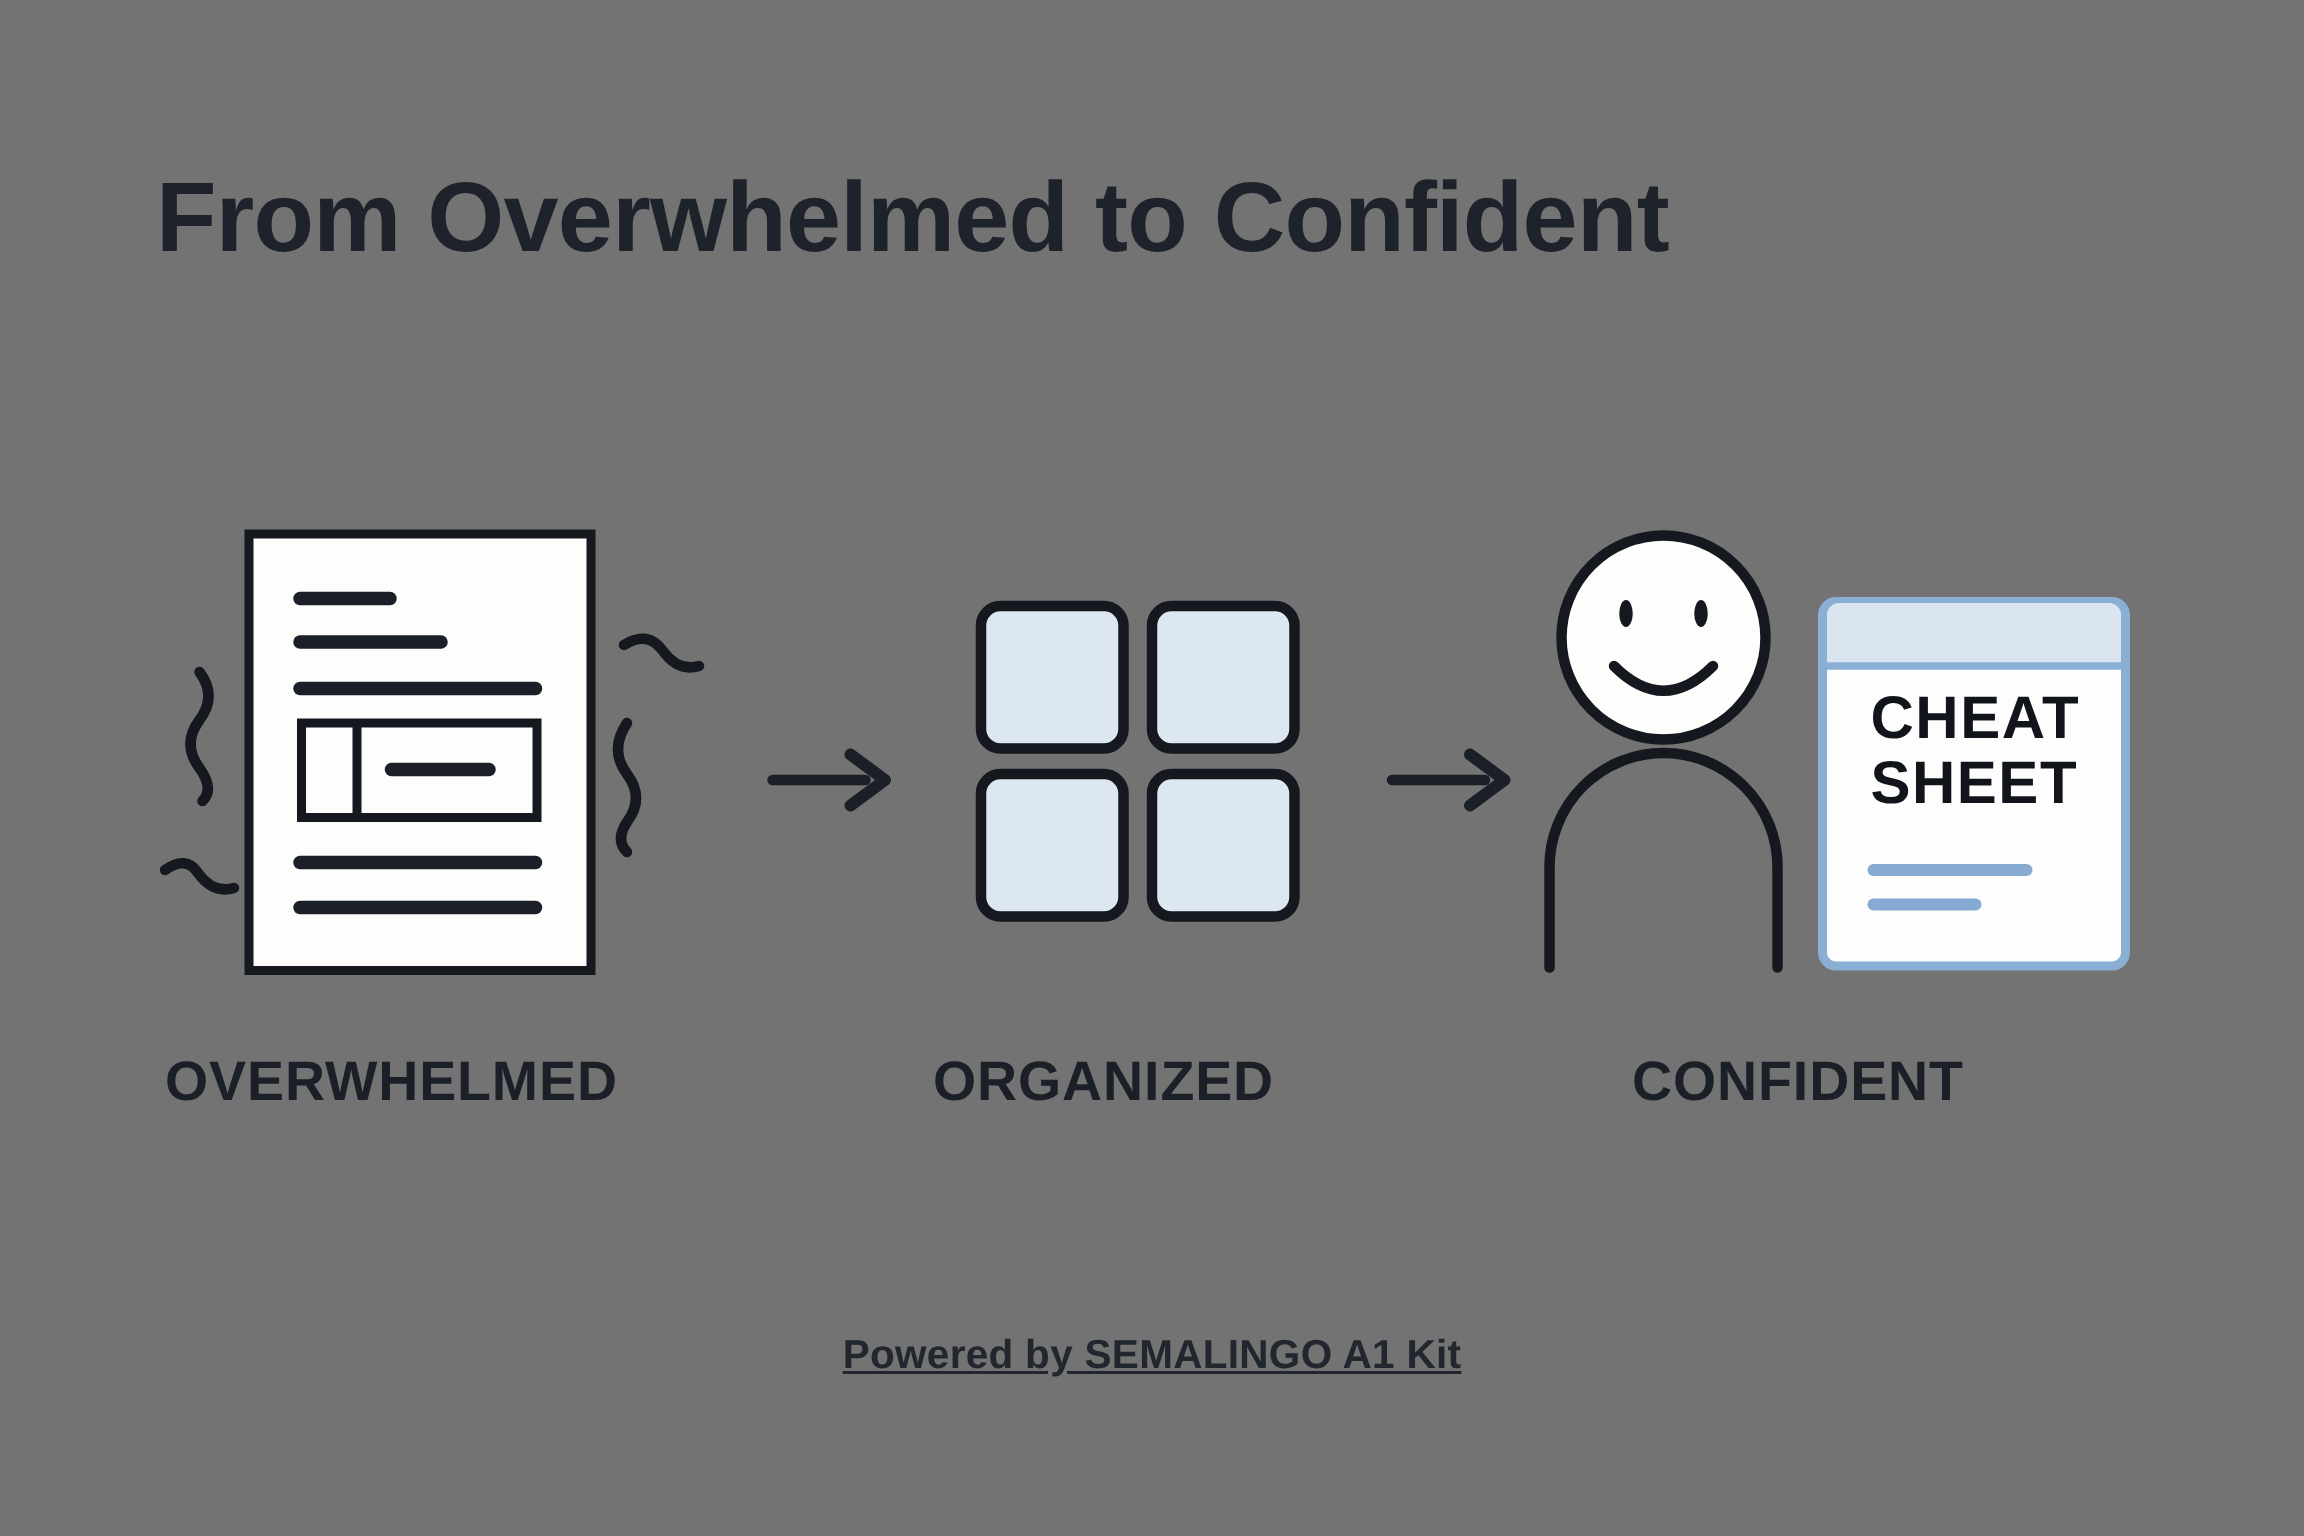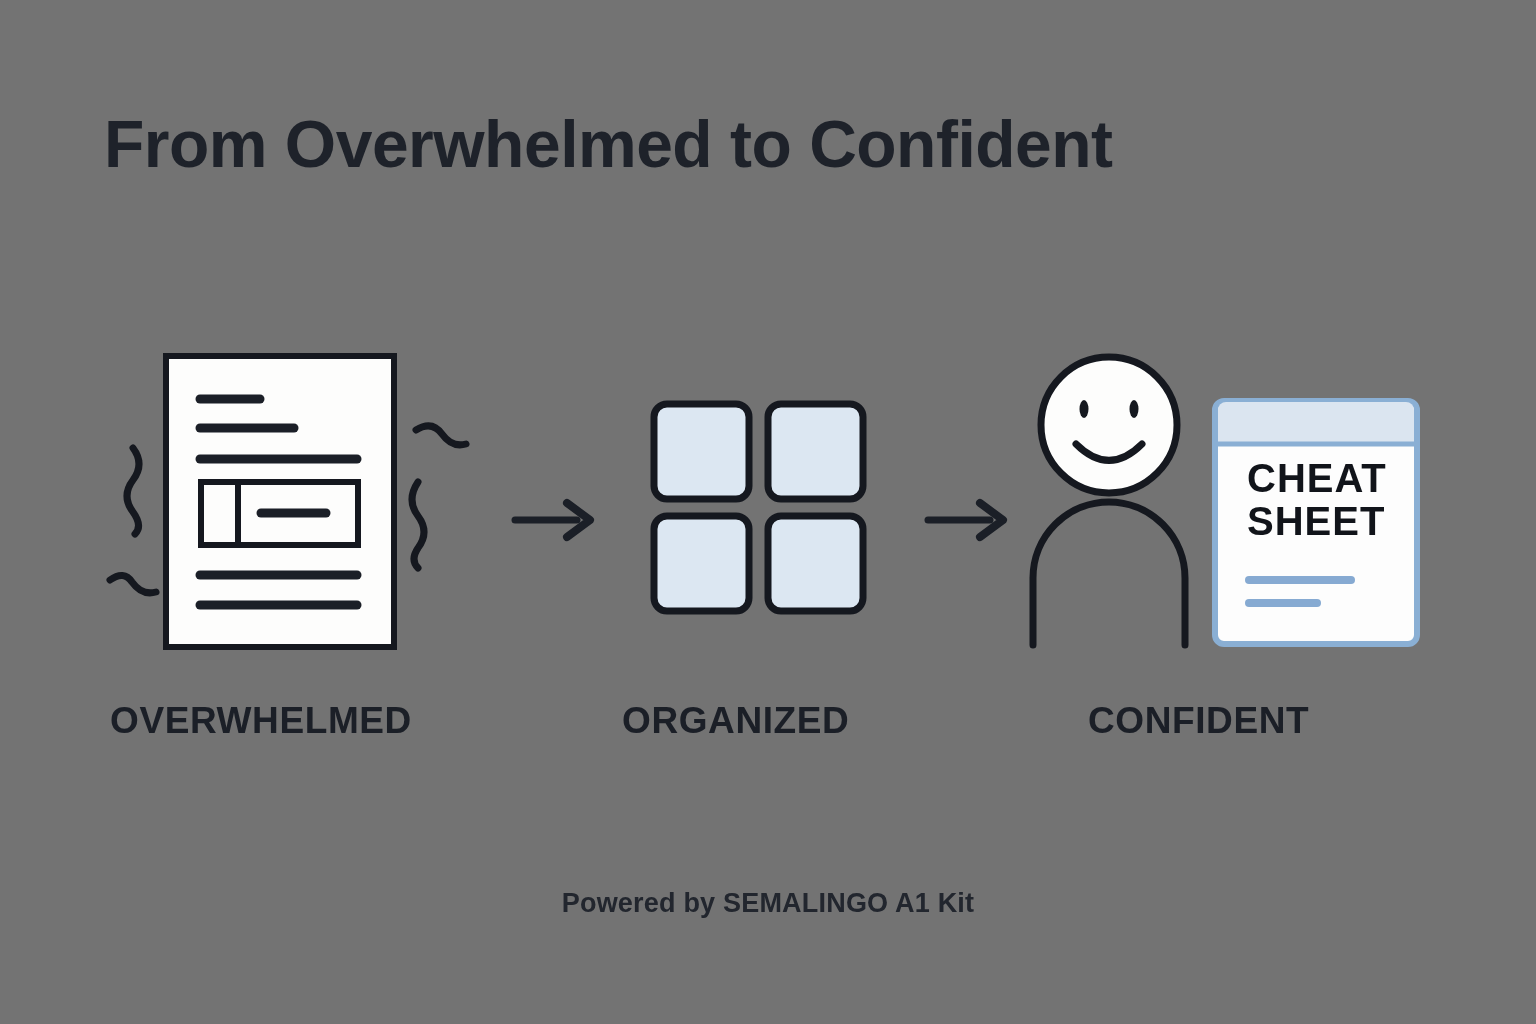--- a/index.html
+++ b/index.html
@@ -52,20 +52,21 @@
   #footer {
     position: absolute;
     top: 888px;
     left: 0;
     width: 1536px;
     text-align: center;
     font-size: 27px;
     font-weight: 600;
     color: #22262e;
     letter-spacing: 0.2px;
+    text-decoration: underline;
   }
 
   
   .art { position: absolute; }
 </style>
 </head>
 <body>
 
 <div id="canvas">
 

